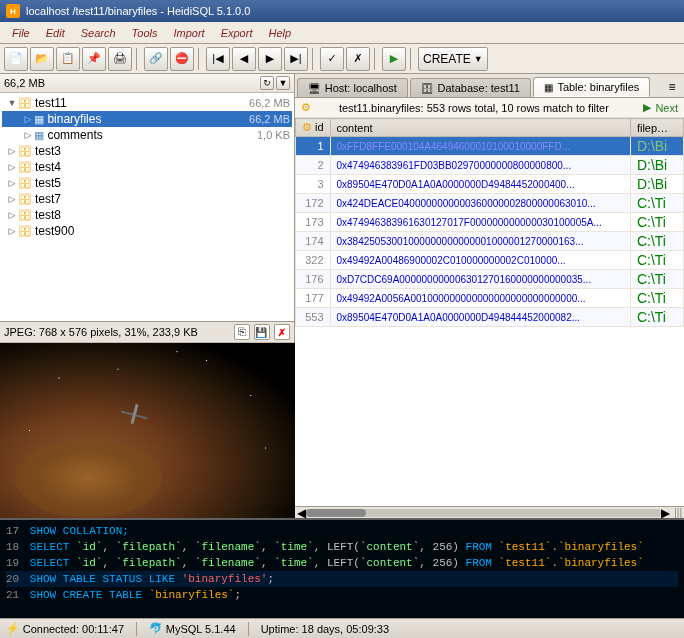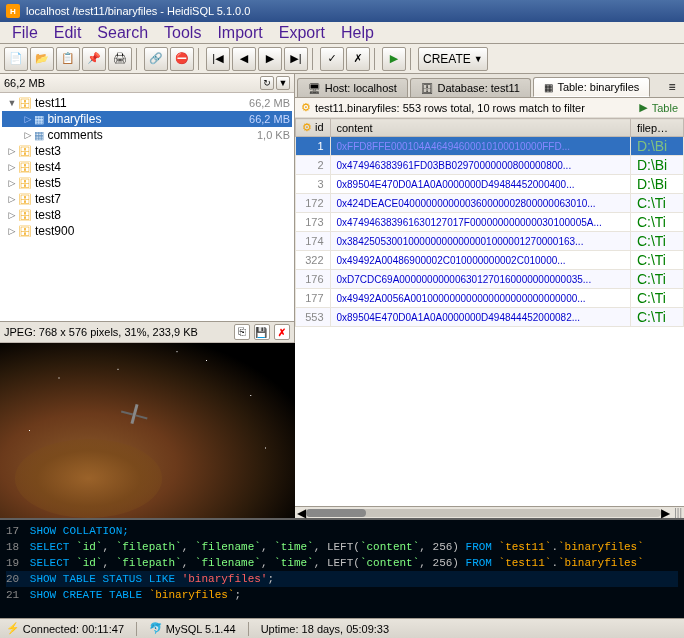--- a/index.html
+++ b/index.html
@@ -29,23 +29,24 @@
       background: #f0ece4;
       border-bottom: 1px solid #a0998e;
       display: flex;
       padding: 2px 4px;
       height: 22px;
       align-items: center;
     }
     .menu-item {
       padding: 2px 8px;
       cursor: pointer;
-      font-size: 16px;
-      color: #4c1d95;
+      font-size: 11px;
+      color: #7f1d1d;
       border-radius: 2px;
+      font-style: italic;
     }
 
     
     .toolbar {
       background: #f0ece4;
       border-bottom: 1px solid #a0998e;
       display: flex;
       padding: 2px 4px;
       height: 30px;
       align-items: center;
@@ -481,23 +482,23 @@
       </div>
       <div class="tab active">
         <span class="tab-icon">▦</span>
         <span>Table: binaryfiles</span>
       </div>
       <button class="tab-extra-btn">≡</button>
     </div>
 
     <div class="filter-bar">
       <span style="color:#f0a000;">⚙</span>
-      <span style="flex:1;">test11.binaryfiles: 553 rows total, 10 rows match to filter</span>
+      <span style="flex:1;margin-left:24px;">test11.binaryfiles: 553 rows total, 10 rows match to filter</span>
       <span style="color:#2a7a2a;">▶</span>
-      <span style="color:#2a7a2a; cursor:pointer;">Table</span>
+      <span style="color:#2a7a2a; cursor:pointer;">Next</span>
     </div>
 
     <div class="data-grid">
       <table class="grid-table">
         <thead>
           <tr>
             <th>
               <span style="color:#f0a000;">⚙</span>
               <span>id</span>
             </th>

